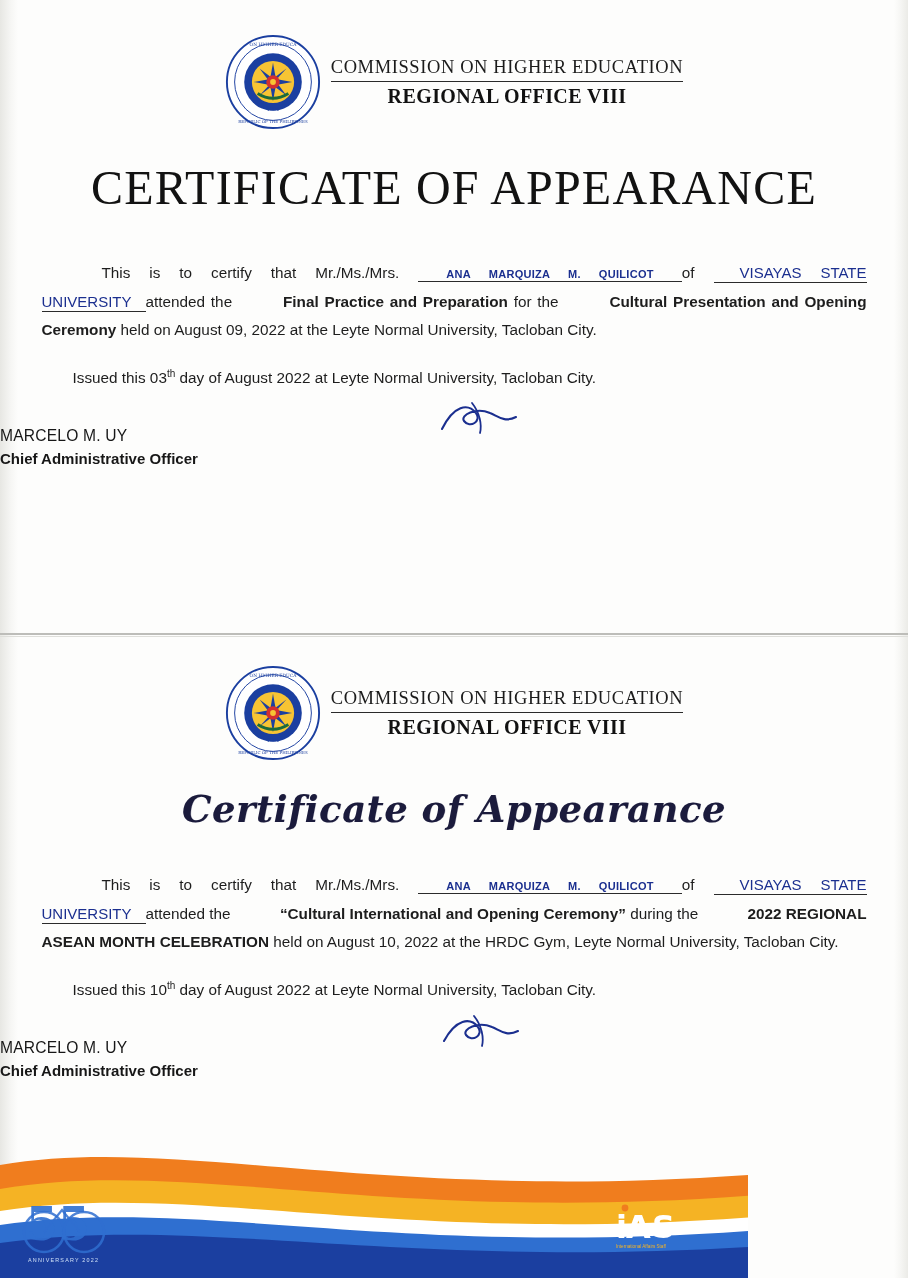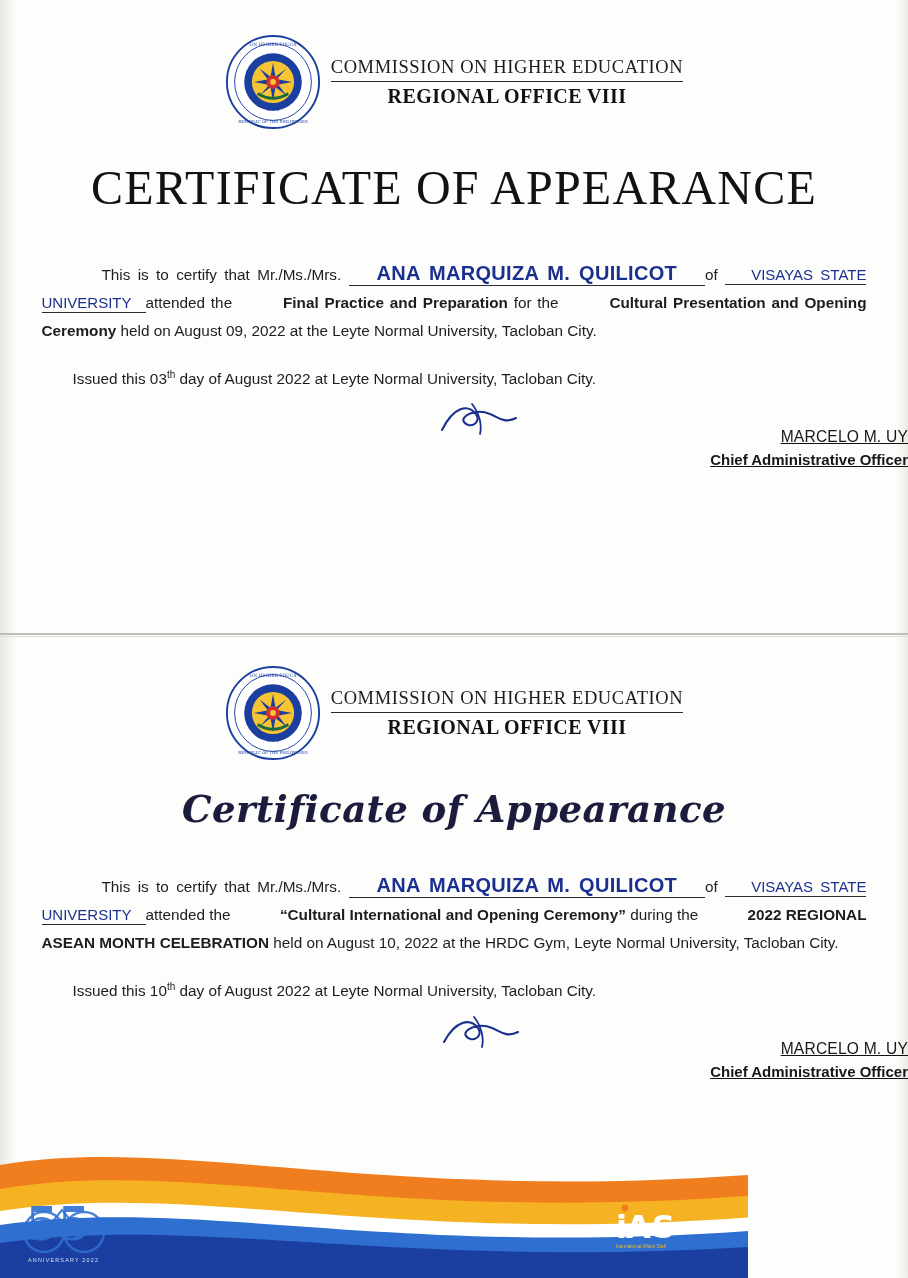--- a/index.html
+++ b/index.html
@@ -119,21 +119,21 @@
     line-height: 28px;
     color: #1d1d1d;
     text-align: justify;
   }
   .body-text .lead {
     padding-left: 60px;
   }
   .filled-name {
     color: #1b2f8f;
     font-weight: bold;
-    font-size: 20px;
+    font-size: 11px;
     letter-spacing: 0.3px;
     border-bottom: 1.4px solid #2b2b2b;
     padding: 0 28px 1px 28px;
   }
   .filled-school {
     color: #1b2f8f;
     font-size: 15px;
     border-bottom: 1.4px solid #2b2b2b;
     padding: 0 14px 1px 26px;
   }
@@ -143,23 +143,22 @@
     width: 825px;
     padding-left: 62px;
     margin-top: 24px;
     font-size: 15.3px;
     color: #1d1d1d;
   }
   .issued sup { font-size: 10px; }
 
   .sign-block {
     margin-top: 40px;
-    text-align: right;
+    text-align: left;
     position: relative;
-    text-decoration: underline;
   }
   .signature {
     position: absolute;
     left: 50%;
     transform: translateX(-30px);
     top: -28px;
     width: 120px;
     height: 40px;
   }
   .sign-name {

